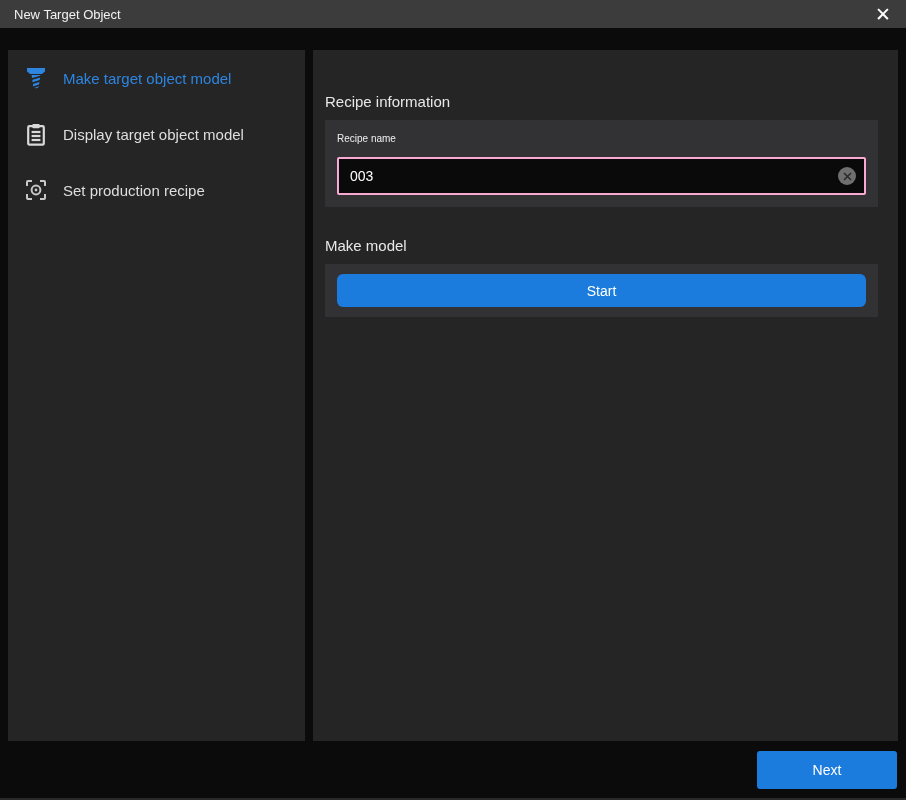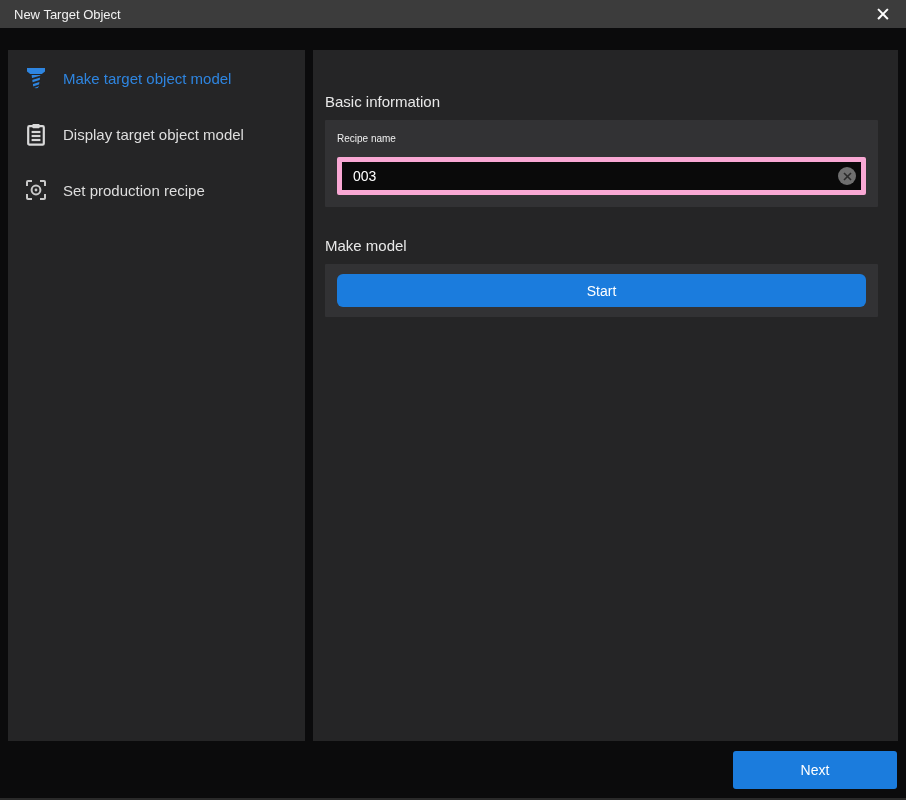--- a/index.html
+++ b/index.html
@@ -101,21 +101,21 @@
     color: #efefef;
   }
   .input-wrap {
     position: relative;
     margin-top: 13px;
   }
   .text-input {
     width: 100%;
     height: 38px;
     background: #0a0a0a;
-    border: 5px solid #f9a8d4;
+    border: 2px solid #f9a8d4;
     border-radius: 2px;
     color: #ffffff;
     font-family: "Liberation Sans", sans-serif;
     font-size: 14px;
     padding: 0 34px 0 11px;
     outline: none;
   }
   .clear-btn {
     position: absolute;
     right: 10px;
@@ -153,21 +153,21 @@
     right: 0;
     bottom: 0;
     height: 57px;
     display: flex;
     align-items: center;
     justify-content: flex-end;
     padding-right: 9px;
     background: transparent;
   }
   .next-btn {
-    width: 164px;
+    width: 140px;
     height: 38px;
     background: #1b7cdd;
     border: none;
     border-radius: 3px;
     color: #ffffff;
     font-family: "Liberation Sans", sans-serif;
     font-size: 14px;
     cursor: pointer;
   }
 </style>
@@ -222,21 +222,21 @@
           <circle cx="11" cy="11" r="1.4" fill="#c9c9c9" stroke="none"></circle>
         </svg>
       </span>
       <span>Set production recipe</span>
     </div>
 
   </div>
 
   <div class="main">
 
-    <div class="section-heading heading-1">Basic information</div>
+    <div class="section-heading heading-1">Recipe information</div>
 
     <div class="card card-basic">
       <div class="field-label">Recipe name</div>
       <div class="input-wrap">
         <input class="text-input" type="text" value="003" style="">
         <div class="clear-btn">
           <svg width="9" height="9" viewBox="0 0 9 9" stroke="#2b2b2b" stroke-width="1.6">
             <line x1="1" y1="1" x2="8" y2="8"></line>
             <line x1="8" y1="1" x2="1" y2="8"></line>
           </svg>

